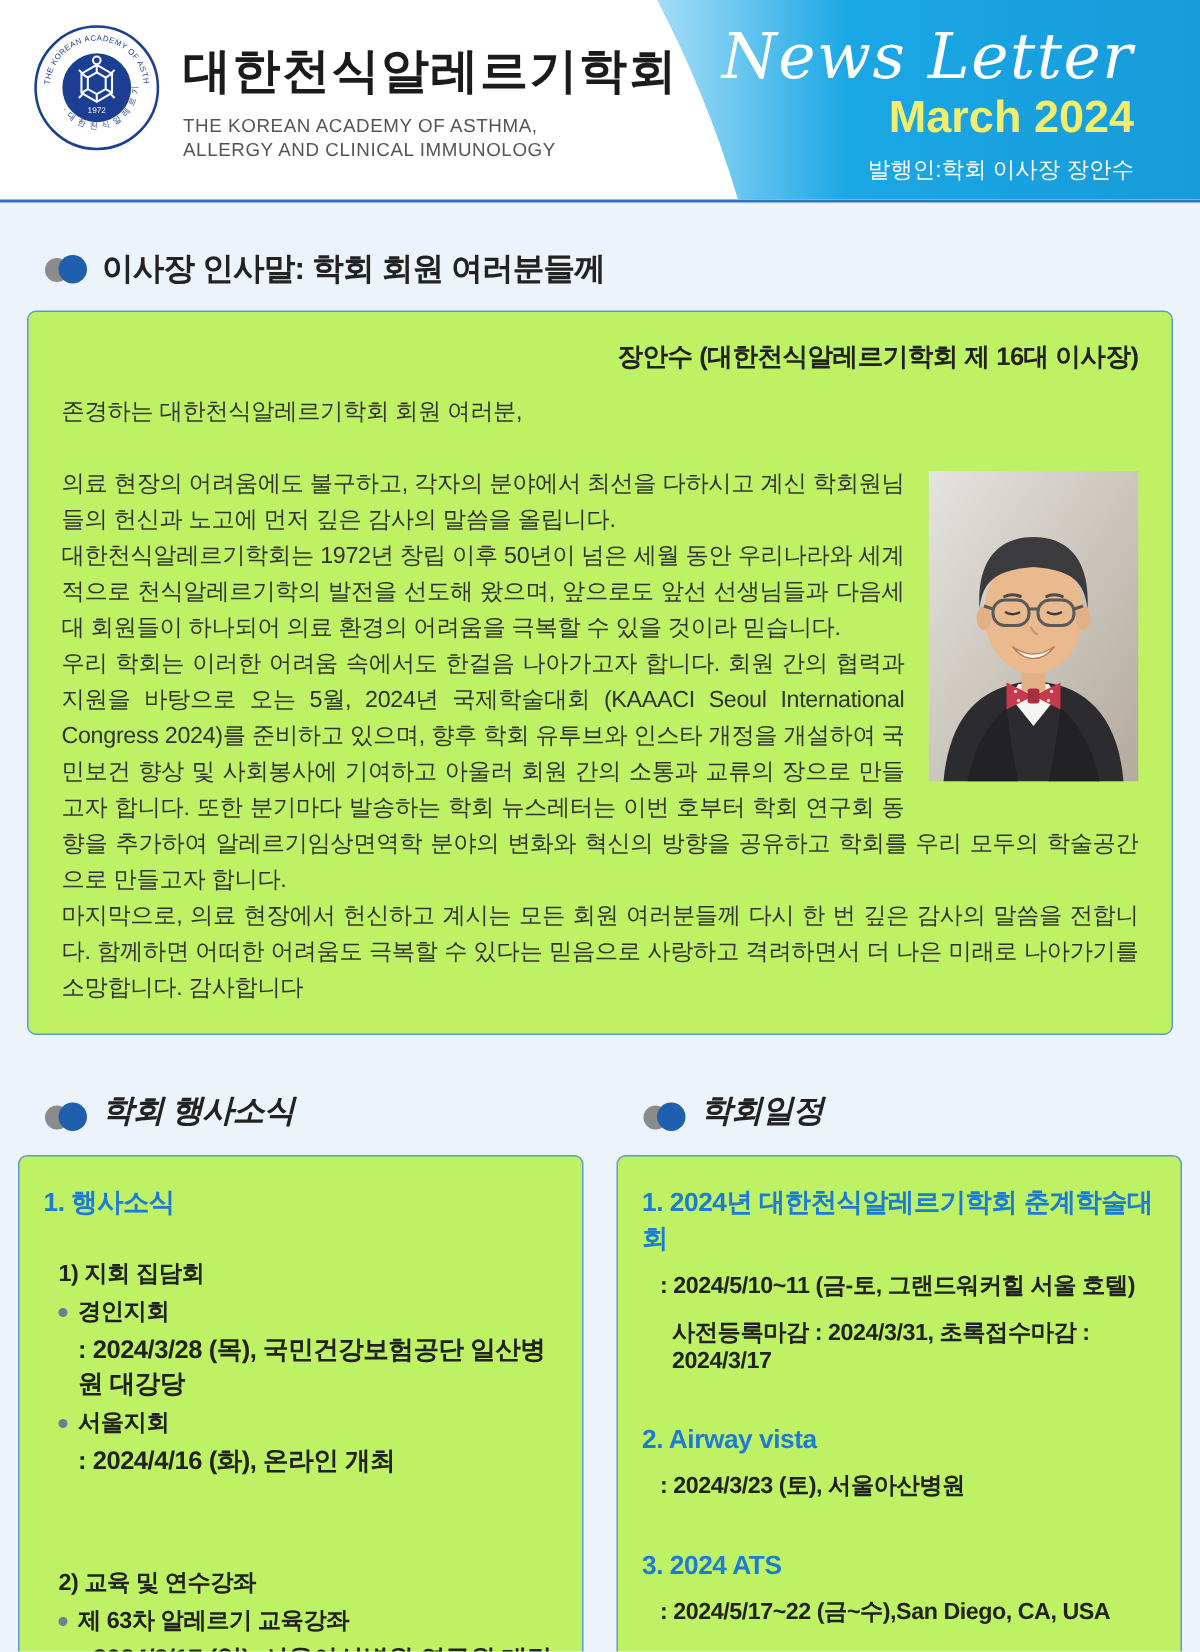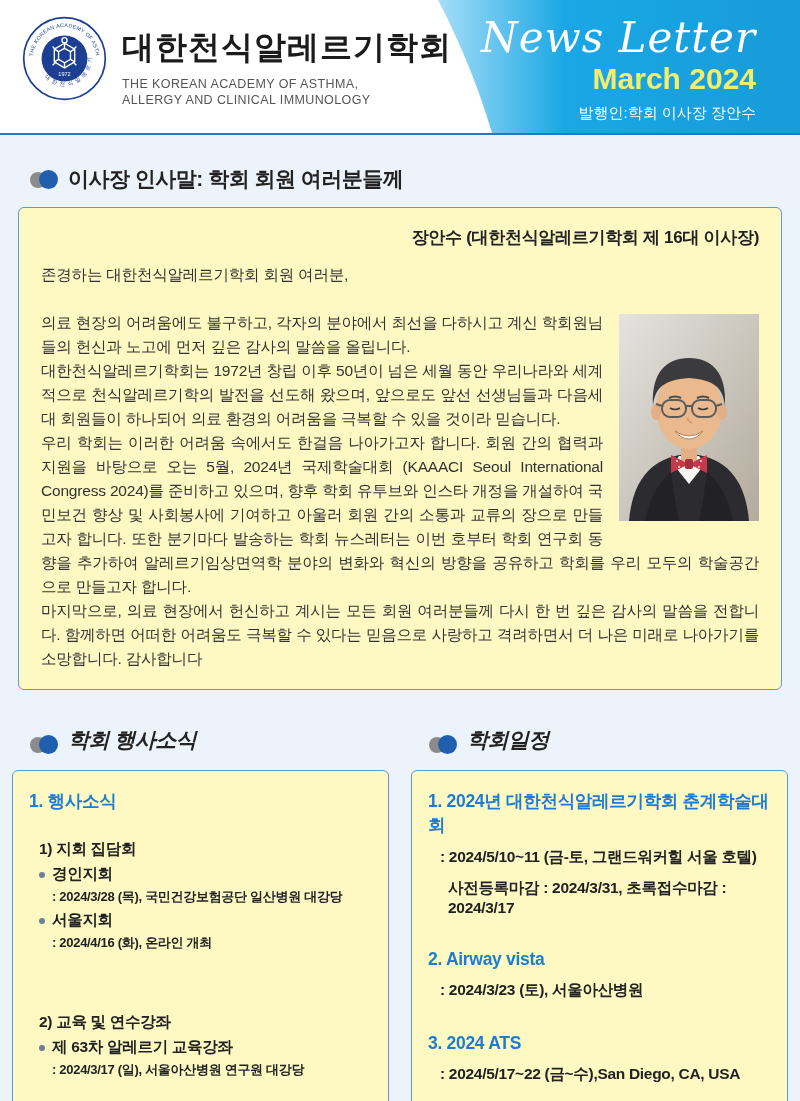--- a/index.html
+++ b/index.html
@@ -31,21 +31,21 @@
   .nl-issue{font-size:30px;font-weight:700;color:#f0ee6c;margin-top:2px;}
   .nl-pub{font-size:15px;color:#ffffff;margin-top:8px;}
   
   .section-row{display:flex;align-items:center;margin:30px 0 14px 30px;}
   .dot-pair{position:relative;width:30px;height:19px;flex:0 0 30px;}
   .dot-gray{position:absolute;left:0;top:2px;width:16px;height:16px;border-radius:50%;background:#8b8b8b;}
   .dot-blue{position:absolute;left:9px;top:0;width:19px;height:19px;border-radius:50%;background:#1f5fae;}
   .section-title{font-size:21px;font-weight:600;color:#222;margin-left:8px;letter-spacing:-.5px;}
   
   .card{
-    background:#fef9c3;border:1.5px solid #5b9bd5;border-radius:6px;
+    background:#bef264;border:1.5px solid #5b9bd5;border-radius:6px;
     box-sizing:border-box;
   }
   .greeting-card{
     margin:0 18px;min-height:397px;padding:16px 22px 18px 22px;
   }
   .author{font-size:17px;font-weight:700;color:#222;text-align:right;margin:2px 0 14px 0;letter-spacing:-.3px;}
   .greet-text p{margin:0;font-size:15.5px;line-height:24px;text-align:justify;color:#333;letter-spacing:-.2px;}
   .greet-text p.first{margin-bottom:24px;}
   .portrait{
     float:right;width:140px;height:207px;margin:3px 0 10px 16px;
@@ -54,21 +54,21 @@
   .columns{display:flex;gap:22px;margin:0 12px;}
   .col{flex:1;display:flex;flex-direction:column;}
   .col .section-head{display:flex;align-items:flex-end;margin:36px 0 16px 18px;font-style:italic;}
   .col-card{flex:0 0 auto;min-height:417px;padding:18px 16px;}
   .blue-head{font-size:17.5px;font-weight:700;color:#1c7cd5;letter-spacing:-.3px;}
   .ev-group{margin-top:26px;padding-left:10px;}
   .ev-title{font-size:15.5px;font-weight:700;color:#222;letter-spacing:-.3px;}
   .ev-item{margin-top:4px;}
   .ev-name{display:flex;align-items:center;font-size:15.5px;font-weight:700;color:#222;letter-spacing:-.3px;}
   .ev-name .mini-dot{width:6px;height:6px;border-radius:50%;background:#6b7f95;margin-right:7px;flex:0 0 6px;}
-  .ev-detail{font-size:13px;font-weight:700;color:#222;padding-left:13px;margin-top:3px;letter-spacing:-.3px;}
+  .ev-detail{font-size:17px;font-weight:700;color:#222;padding-left:13px;margin-top:3px;letter-spacing:-.3px;}
   .gap36{height:34px;}
   .sch-item{margin-bottom:32px;}
   .sch-line{font-size:15.5px;font-weight:700;color:#222;padding-left:12px;margin-top:10px;letter-spacing:-.3px;}
   .sch-line.sub{padding-left:20px;}
 </style>
 </head>
 <body>
 
 <div class="header">
   <svg class="header-wave" viewBox="0 0 380 133" preserveAspectRatio="none">

